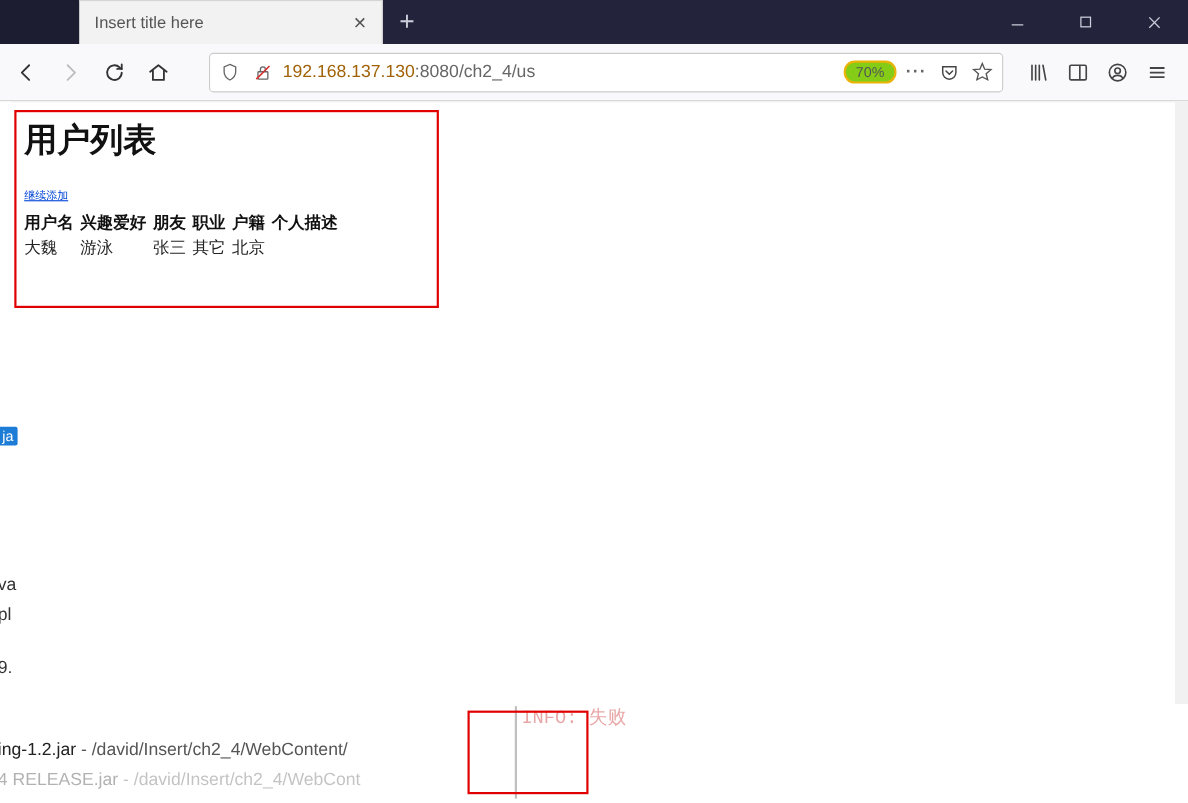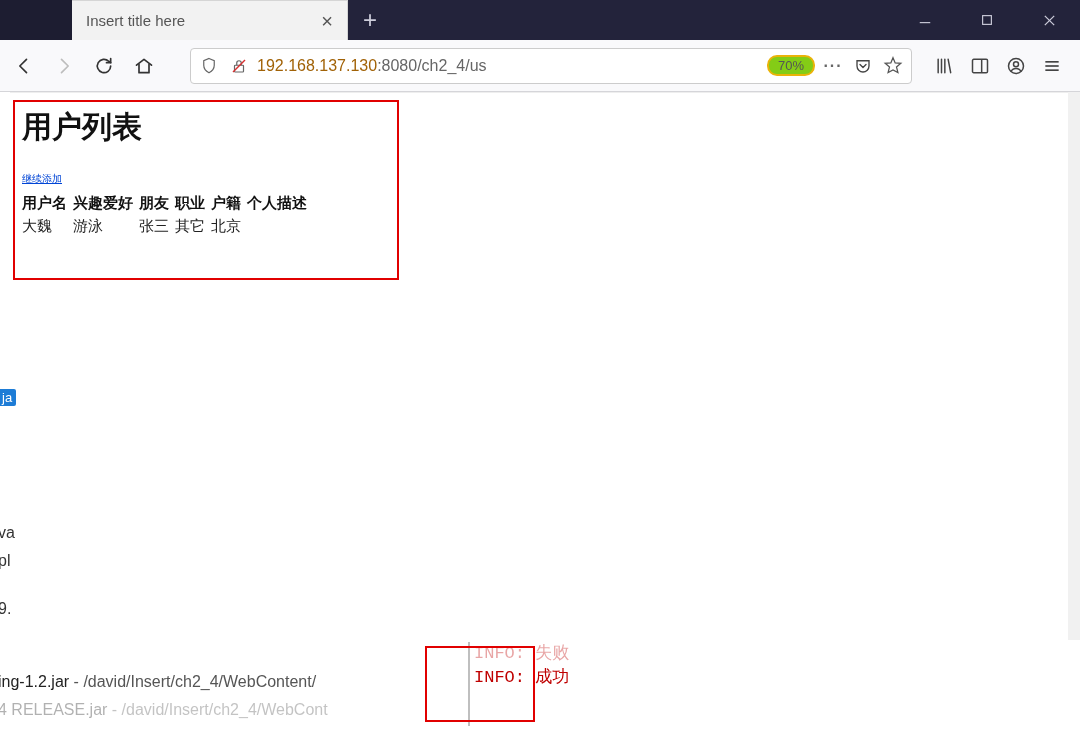--- a/index.html
+++ b/index.html
@@ -404,15 +404,14 @@
   <div>
     <span class="dark">ing-1.2.jar</span><span> - /david/Insert/ch2_4/WebContent/</span>
   </div>
   <div style="opacity:.35">
     <span class="dark">4 RELEASE.jar</span><span> - /david/Insert/ch2_4/WebCont</span>
   </div>
 </div>
 
 <div class="console">
   <div style="opacity:.35">INFO: 失败</div>
-  <div>INFO: 成功</div>
 </div>
 <div class="console-redbox"></div>
 
 </body></html>

